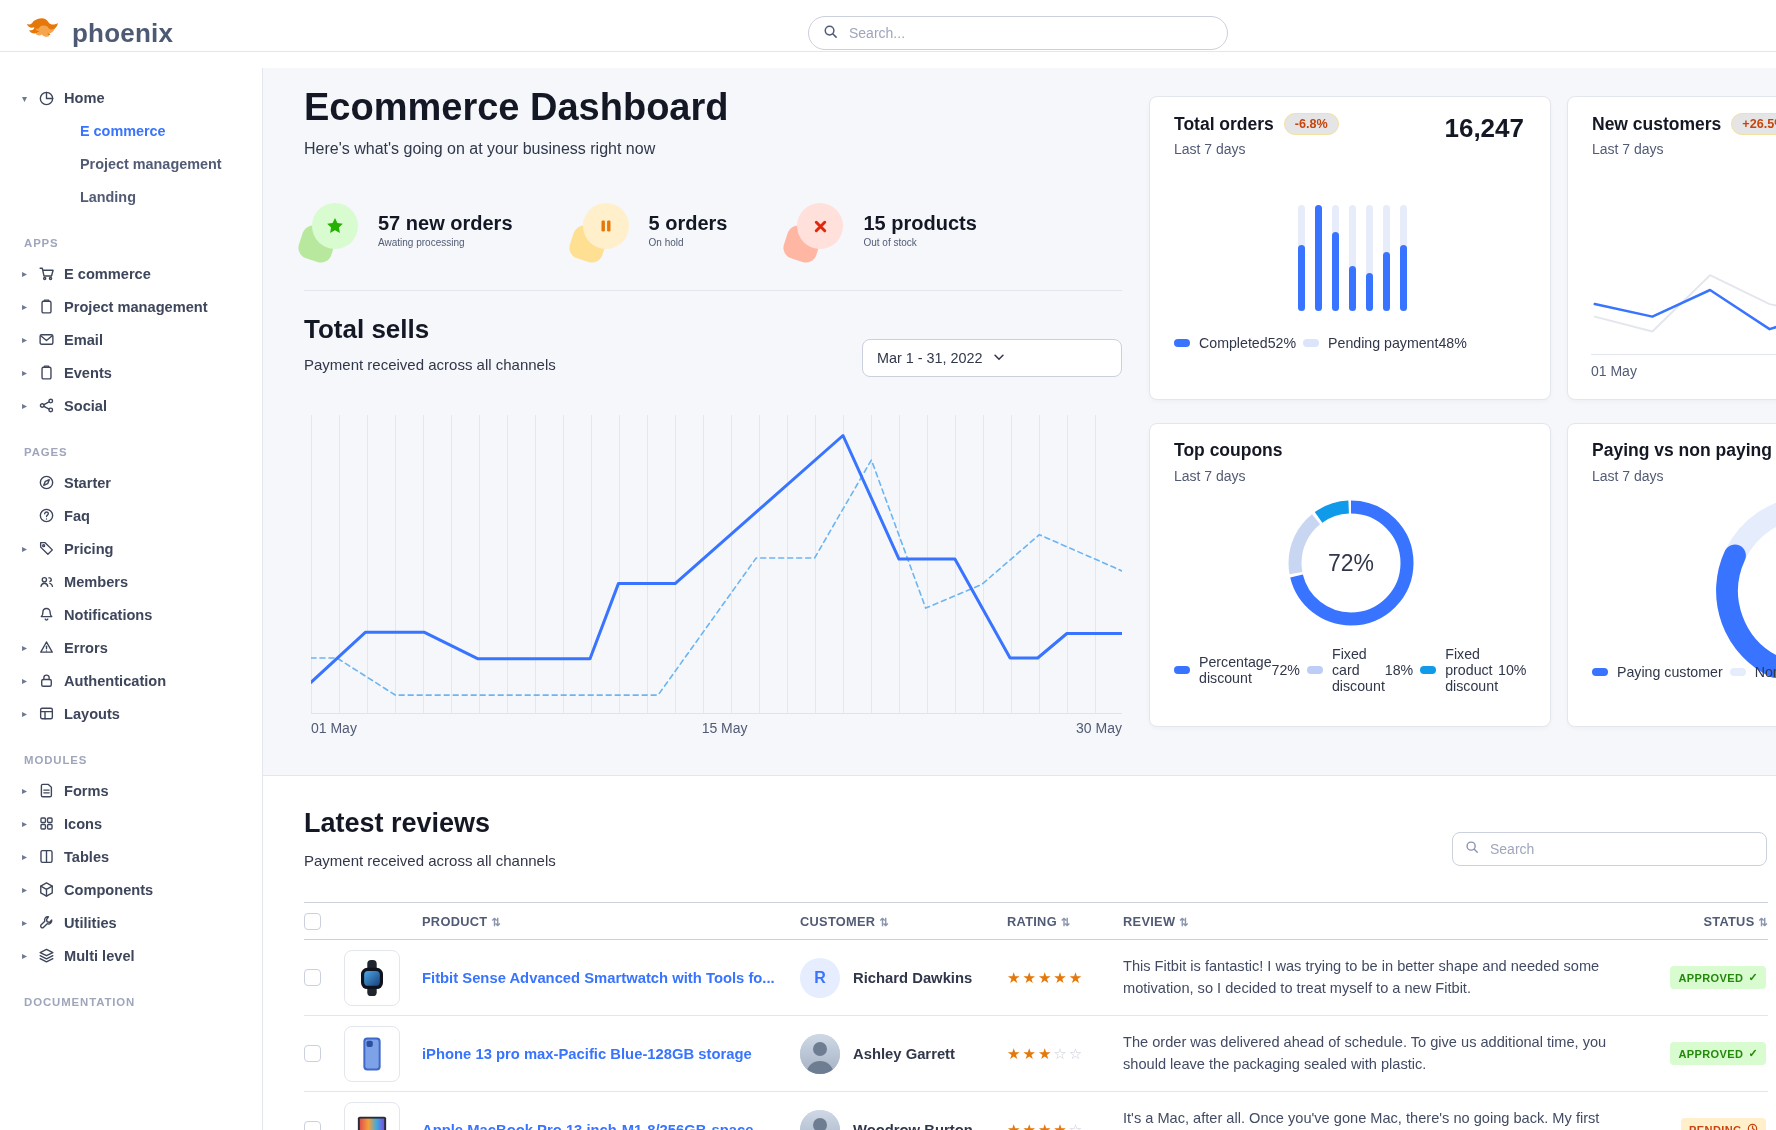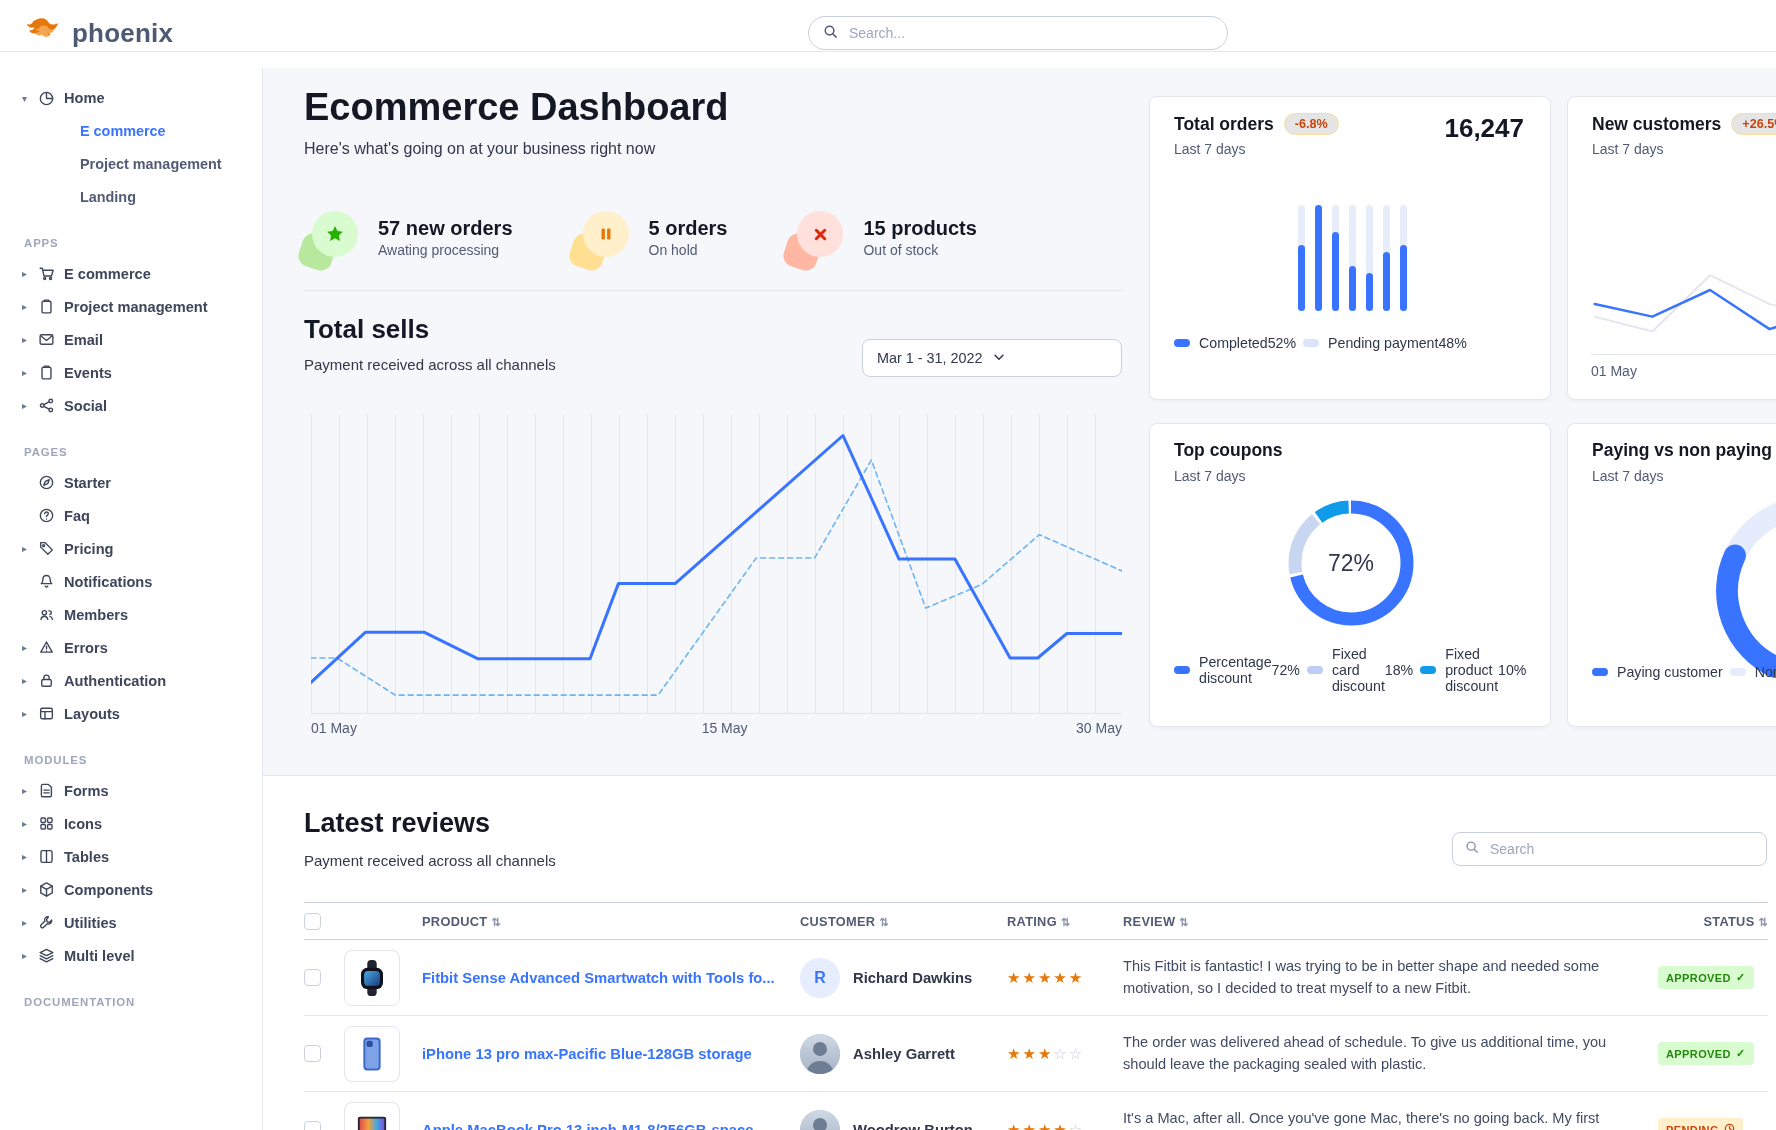--- a/index.html
+++ b/index.html
@@ -32,29 +32,29 @@
   .s-item .nav-lbl{font-weight:600;}
   .side-footer{position:absolute;left:0;bottom:0;width:262px;height:46px;border-top:1px solid #e3e6ed;
                display:flex;align-items:center;padding-left:26px;gap:12px;background:#fff;cursor:pointer;}
   .side-footer .nav-lbl{font-size:14.4px;}
   
   #hero{position:absolute;left:263px;top:68px;width:1513px;height:708px;background:#f5f7fa;
         border-bottom:1px solid #e3e6ed;}
   .hero-main{position:absolute;left:41px;top:0;width:818px;height:708px;}
   .h-title{position:absolute;left:0;top:18px;font-size:38px;font-weight:800;color:#141824;margin:0;}
   .h-sub{position:absolute;left:0;top:72px;font-size:16px;color:#31374a;margin:0;}
-  .stats{position:absolute;left:0;top:133px;display:flex;gap:62px;margin-top:8px;}
+  .stats{position:absolute;left:0;top:133px;display:flex;gap:62px;}
   .stat{display:flex;align-items:center;gap:18px;}
   .stat-ic{position:relative;width:56px;height:56px;flex:0 0 56px;}
   .stat-blob{position:absolute;left:-4px;bottom:-4px;width:34px;height:34px;border-radius:11px;
              transform:rotate(18deg);}
   .stat-circle{position:absolute;left:8px;top:2px;width:46px;height:46px;border-radius:50%;
                display:flex;align-items:center;justify-content:center;}
   .stat-val{font-size:20px;font-weight:800;color:#141824;line-height:1.2;}
-  .stat-lbl{font-size:14px;color:#525b75;margin-top:2px;}
+  .stat-lbl{font-size:10px;color:#525b75;margin-top:2px;}
   .divider{position:absolute;left:0;top:222px;width:818px;border-top:1px solid #e3e6ed;}
   .sells-h2{position:absolute;left:0;top:246px;font-size:26px;font-weight:800;color:#141824;margin:0;}
   .sells-sub{position:absolute;left:0;top:288px;font-size:15px;color:#31374a;margin:0;}
   .date-select{position:absolute;right:0;top:271px;width:260px;height:38px;background:#fff;
                border:1px solid #cbd0dd;border-radius:8px;display:flex;align-items:center;
                padding:0 14px;cursor:pointer;}
   .date-select span{flex:1;font-size:14.4px;color:#31374a;}
   .chart-wrap{position:absolute;left:7px;top:345px;width:811px;height:302px;}
   .xlabels{position:absolute;left:7px;top:652px;width:811px;height:20px;font-size:14px;color:#525b75;}
   .xl-0{position:absolute;left:0;}
@@ -116,21 +116,21 @@
           overflow:hidden;text-overflow:ellipsis;display:block;padding-right:24px;cursor:pointer;}
   .cust{display:flex;align-items:center;gap:13px;}
   .avatar-i{width:40px;height:40px;border-radius:50%;background:#e5edff;color:#3874ff;font-weight:800;
             font-size:16px;display:flex;align-items:center;justify-content:center;}
   .avatar-p{width:40px;height:40px;border-radius:50%;overflow:hidden;background:#c3cfdd;position:relative;}
   .cust-name{font-size:14.8px;font-weight:700;color:#31374a;white-space:nowrap;}
   .stars{font-size:15px;letter-spacing:2px;white-space:nowrap;}
   .star-f{color:#e5780b;}
   .star-e{color:#c8cdd8;}
   .rv-text{font-size:14.6px;color:#424b63;line-height:1.45;margin:0;padding-right:40px;}
-  .status-cell{text-align:left;padding-right:2px;}
+  .status-cell{text-align:right;padding-right:2px;}
   .badge{display:inline-flex;align-items:center;gap:5px;padding:5px 8px;border-radius:4px;
          font-size:11px;font-weight:800;letter-spacing:.4px;}
   .badge.success{background:#d9fbd0;color:#23890b;}
   .badge.warning{background:#ffefca;color:#c6450f;}
 </style>
 </head>
 <body>
 
 <div id="app">
 
@@ -253,36 +253,36 @@
               <path d="M2.5 2.5h4.2l6.8 6.8-4.2 4.2-6.8-6.8z"></path>
               <circle cx="5.3" cy="5.3" r=".9"></circle>
             </svg>
           </span>
           <span class="nav-lbl">Pricing</span>
         </div>
         <div class="s-item">
           <span class="caret"></span>
           <span class="nav-ic">
             <svg width="17" height="17" viewBox="0 0 16 16" fill="none" stroke="currentColor" stroke-width="1.3" stroke-linecap="round" stroke-linejoin="round">
-              <path d="M8 2.4c-2.1 0-3.4 1.5-3.4 3.7 0 2.6-.8 3.3-1.5 3.9h9.8c-.7-.6-1.5-1.3-1.5-3.9 0-2.2-1.3-3.7-3.4-3.7z"></path>
-              <path d="M6.8 12.3a1.25 1.25 0 002.4 0"></path>
-            </svg>
-          </span>
-          <span class="nav-lbl">Notifications</span>
-        </div>
-        <div class="s-item">
-          <span class="caret"></span>
-          <span class="nav-ic">
-            <svg width="17" height="17" viewBox="0 0 16 16" fill="none" stroke="currentColor" stroke-width="1.3" stroke-linecap="round" stroke-linejoin="round">
               <circle cx="6" cy="6.3" r="2"></circle>
               <path d="M2.8 12.6c.4-2 1.6-3 3.2-3s2.8 1 3.2 3"></path>
               <path d="M10.3 4.6a1.7 1.7 0 11.9 3.3M11.2 9.7c1.3.3 2.1 1.3 2.4 2.9"></path>
             </svg>
           </span>
           <span class="nav-lbl">Members</span>
+        </div>
+        <div class="s-item">
+          <span class="caret"></span>
+          <span class="nav-ic">
+            <svg width="17" height="17" viewBox="0 0 16 16" fill="none" stroke="currentColor" stroke-width="1.3" stroke-linecap="round" stroke-linejoin="round">
+              <path d="M8 2.4c-2.1 0-3.4 1.5-3.4 3.7 0 2.6-.8 3.3-1.5 3.9h9.8c-.7-.6-1.5-1.3-1.5-3.9 0-2.2-1.3-3.7-3.4-3.7z"></path>
+              <path d="M6.8 12.3a1.25 1.25 0 002.4 0"></path>
+            </svg>
+          </span>
+          <span class="nav-lbl">Notifications</span>
         </div>
         <div class="s-item">
           <span class="caret">▸</span>
           <span class="nav-ic">
             <svg width="17" height="17" viewBox="0 0 16 16" fill="none" stroke="currentColor" stroke-width="1.3" stroke-linecap="round" stroke-linejoin="round">
               <path d="M8 2.8L2.6 12.4h10.8z"></path>
               <path d="M8 6.8v2.4"></path>
               <path d="M8 11.3v.1"></path>
             </svg>
           </span>

